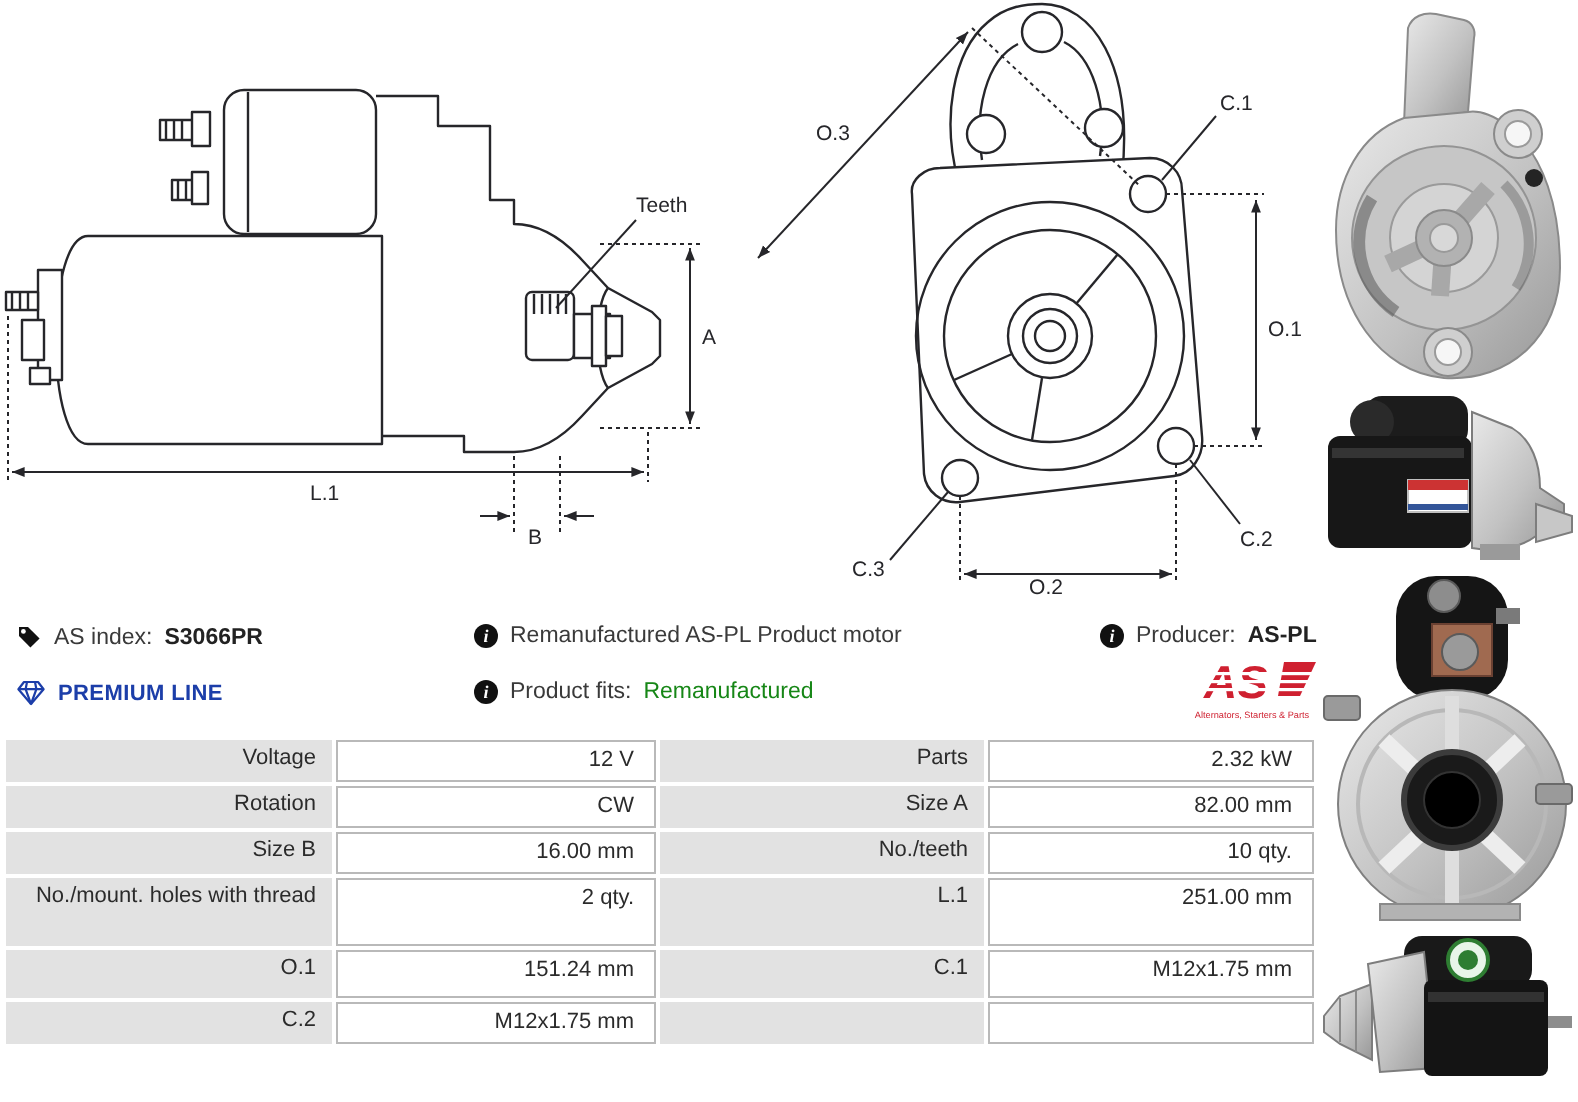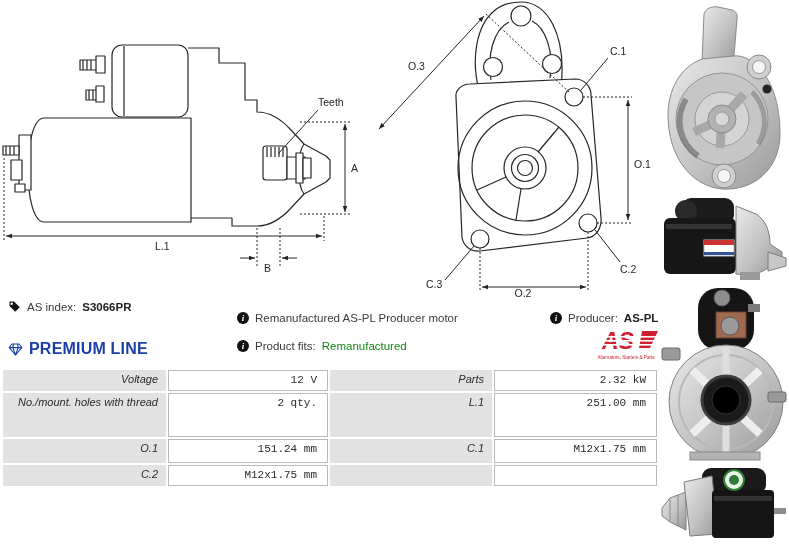--- a/index.html
+++ b/index.html
@@ -12,28 +12,28 @@
   .abs{position:absolute;}
   
   svg text{font-family:"Liberation Sans", sans-serif;}
   .dimtext{font-size:10.5px;fill:#26262a;}
   
   .hdr-item{position:absolute;display:flex;align-items:center;gap:6px;font-size:11.5px;color:#3a3a3a;white-space:nowrap;}
   .hdr-item b{color:#222;}
   .info-icon{display:inline-flex;width:12px;height:12px;border-radius:50%;background:#111;color:#fff;
     font-size:9px;font-weight:bold;align-items:center;justify-content:center;
     font-family:"Liberation Serif", serif;font-style:italic;flex:0 0 auto;}
-  .premium{color:#1c3ea9;font-weight:bold;font-size:16px;letter-spacing:.2px;text-align:right;}
+  .premium{color:#1c3ea9;font-weight:bold;font-size:11px;letter-spacing:.2px;text-align:right;}
   .green{color:#178717;font-weight:normal;}
   
   table.spec{position:absolute;left:1px;top:368px;border-collapse:separate;border-spacing:2px;table-layout:fixed;}
   table.spec td{font-size:11px;color:#2b2b2b;vertical-align:top;padding-top:3px;line-height:1.25;}
-  td.lab{background:#e2e2e2;text-align:right;padding-right:8px;padding-left:14px;font-style:italic;}
-  td.val{background:#fff;border:1px solid #b9b9b9;text-align:right;padding-right:10px;font-family:Liberation Mono, monospace;}
-  tr.r{height:21px;} tr.r5{height:44px;padding-left:15px;} tr.r6{height:24px;} tr.r7{height:21px;}
+  td.lab{background:#e2e2e2;text-align:right;padding-right:8px;padding-left:14px;}
+  td.val{background:#fff;border:1px solid #b9b9b9;text-align:right;padding-right:10px;}
+  tr.r{height:21px;} tr.r5{height:34px;padding-left:15px;} tr.r6{height:24px;} tr.r7{height:21px;}
 </style>
 </head>
 <body>
 
 <svg class="abs" style="left:0;top:0" width="370" height="300" viewBox="0 0 370 300">
   <defs>
     <marker id="ah" viewBox="0 0 10 10" refX="9" refY="5" markerWidth="7" markerHeight="7" orient="auto-start-reverse">
       <path d="M0,1.5 L9,5 L0,8.5 Z" fill="#26262a"></path>
     </marker>
   </defs>
@@ -210,32 +210,32 @@
     <rect x="52" y="26" width="62" height="48" rx="4" fill="#141414"></rect>
     <rect x="54" y="32" width="58" height="5" fill="#323232"></rect>
     <rect x="114" y="44" width="12" height="6" fill="#8d8d8d"></rect>
     <circle cx="74" cy="16" r="10" fill="#e8f5e9" stroke="#2e7d32" stroke-width="2"></circle>
     <circle cx="74" cy="16" r="5" fill="#2e7d32"></circle>
   </svg>
 </div>
 
 <div class="abs" style="left:0;top:300px;width:660px;height:66px">
 
-  <div class="hdr-item" style="left:8px;top:0">
+  <div class="hdr-item" style="left:8px;top:12px">
     <svg width="13" height="13" viewBox="0 0 13 13">
       <path d="M1.5,1.5 L6,1.5 L11.8,7.2 L7.2,11.8 L1.5,6 Z" fill="#111"></path>
       <circle cx="3.7" cy="3.7" r="1.2" fill="#fff"></circle>
     </svg>
     <span>AS index:</span>
     <b>S3066PR</b>
   </div>
 
   <div class="hdr-item" style="left:237px;top:12px">
     <span class="info-icon">i</span>
-    <span>Remanufactured AS-PL Producer motor</span>
+    <span>Remanufactured AS-PL Product motor</span>
   </div>
 
   <div class="hdr-item" style="left:550px;top:12px">
     <span class="info-icon">i</span>
     <span>Producer:</span>
     <b>AS-PL</b>
   </div>
 
   <div class="hdr-item" style="left:8px;top:40px">
     <svg width="15" height="13" viewBox="0 0 15 13">
@@ -270,20 +270,32 @@
       <col style="width:162px">
       <col style="width:163px">
     </colgroup>
   <tbody>
       <tr class="r">
     <td class="lab">Voltage</td>
     <td class="val">12 V</td>
     <td class="lab">Parts</td>
     <td class="val">2.32 kW</td>
   </tr>
+  <tr class="r">
+    <td class="lab">Rotation</td>
+    <td class="val">CW</td>
+    <td class="lab">Size A</td>
+    <td class="val">82.00 mm</td>
+  </tr>
+  <tr class="r">
+    <td class="lab">Size B</td>
+    <td class="val">16.00 mm</td>
+    <td class="lab">No./teeth</td>
+    <td class="val">10 qty.</td>
+  </tr>
   <tr class="r5">
     <td class="lab">No./mount. holes with thread</td>
     <td class="val">2 qty.</td>
     <td class="lab">L.1</td>
     <td class="val">251.00 mm</td>
   </tr>
   <tr class="r6">
     <td class="lab">O.1</td>
     <td class="val">151.24 mm</td>
     <td class="lab">C.1</td>

